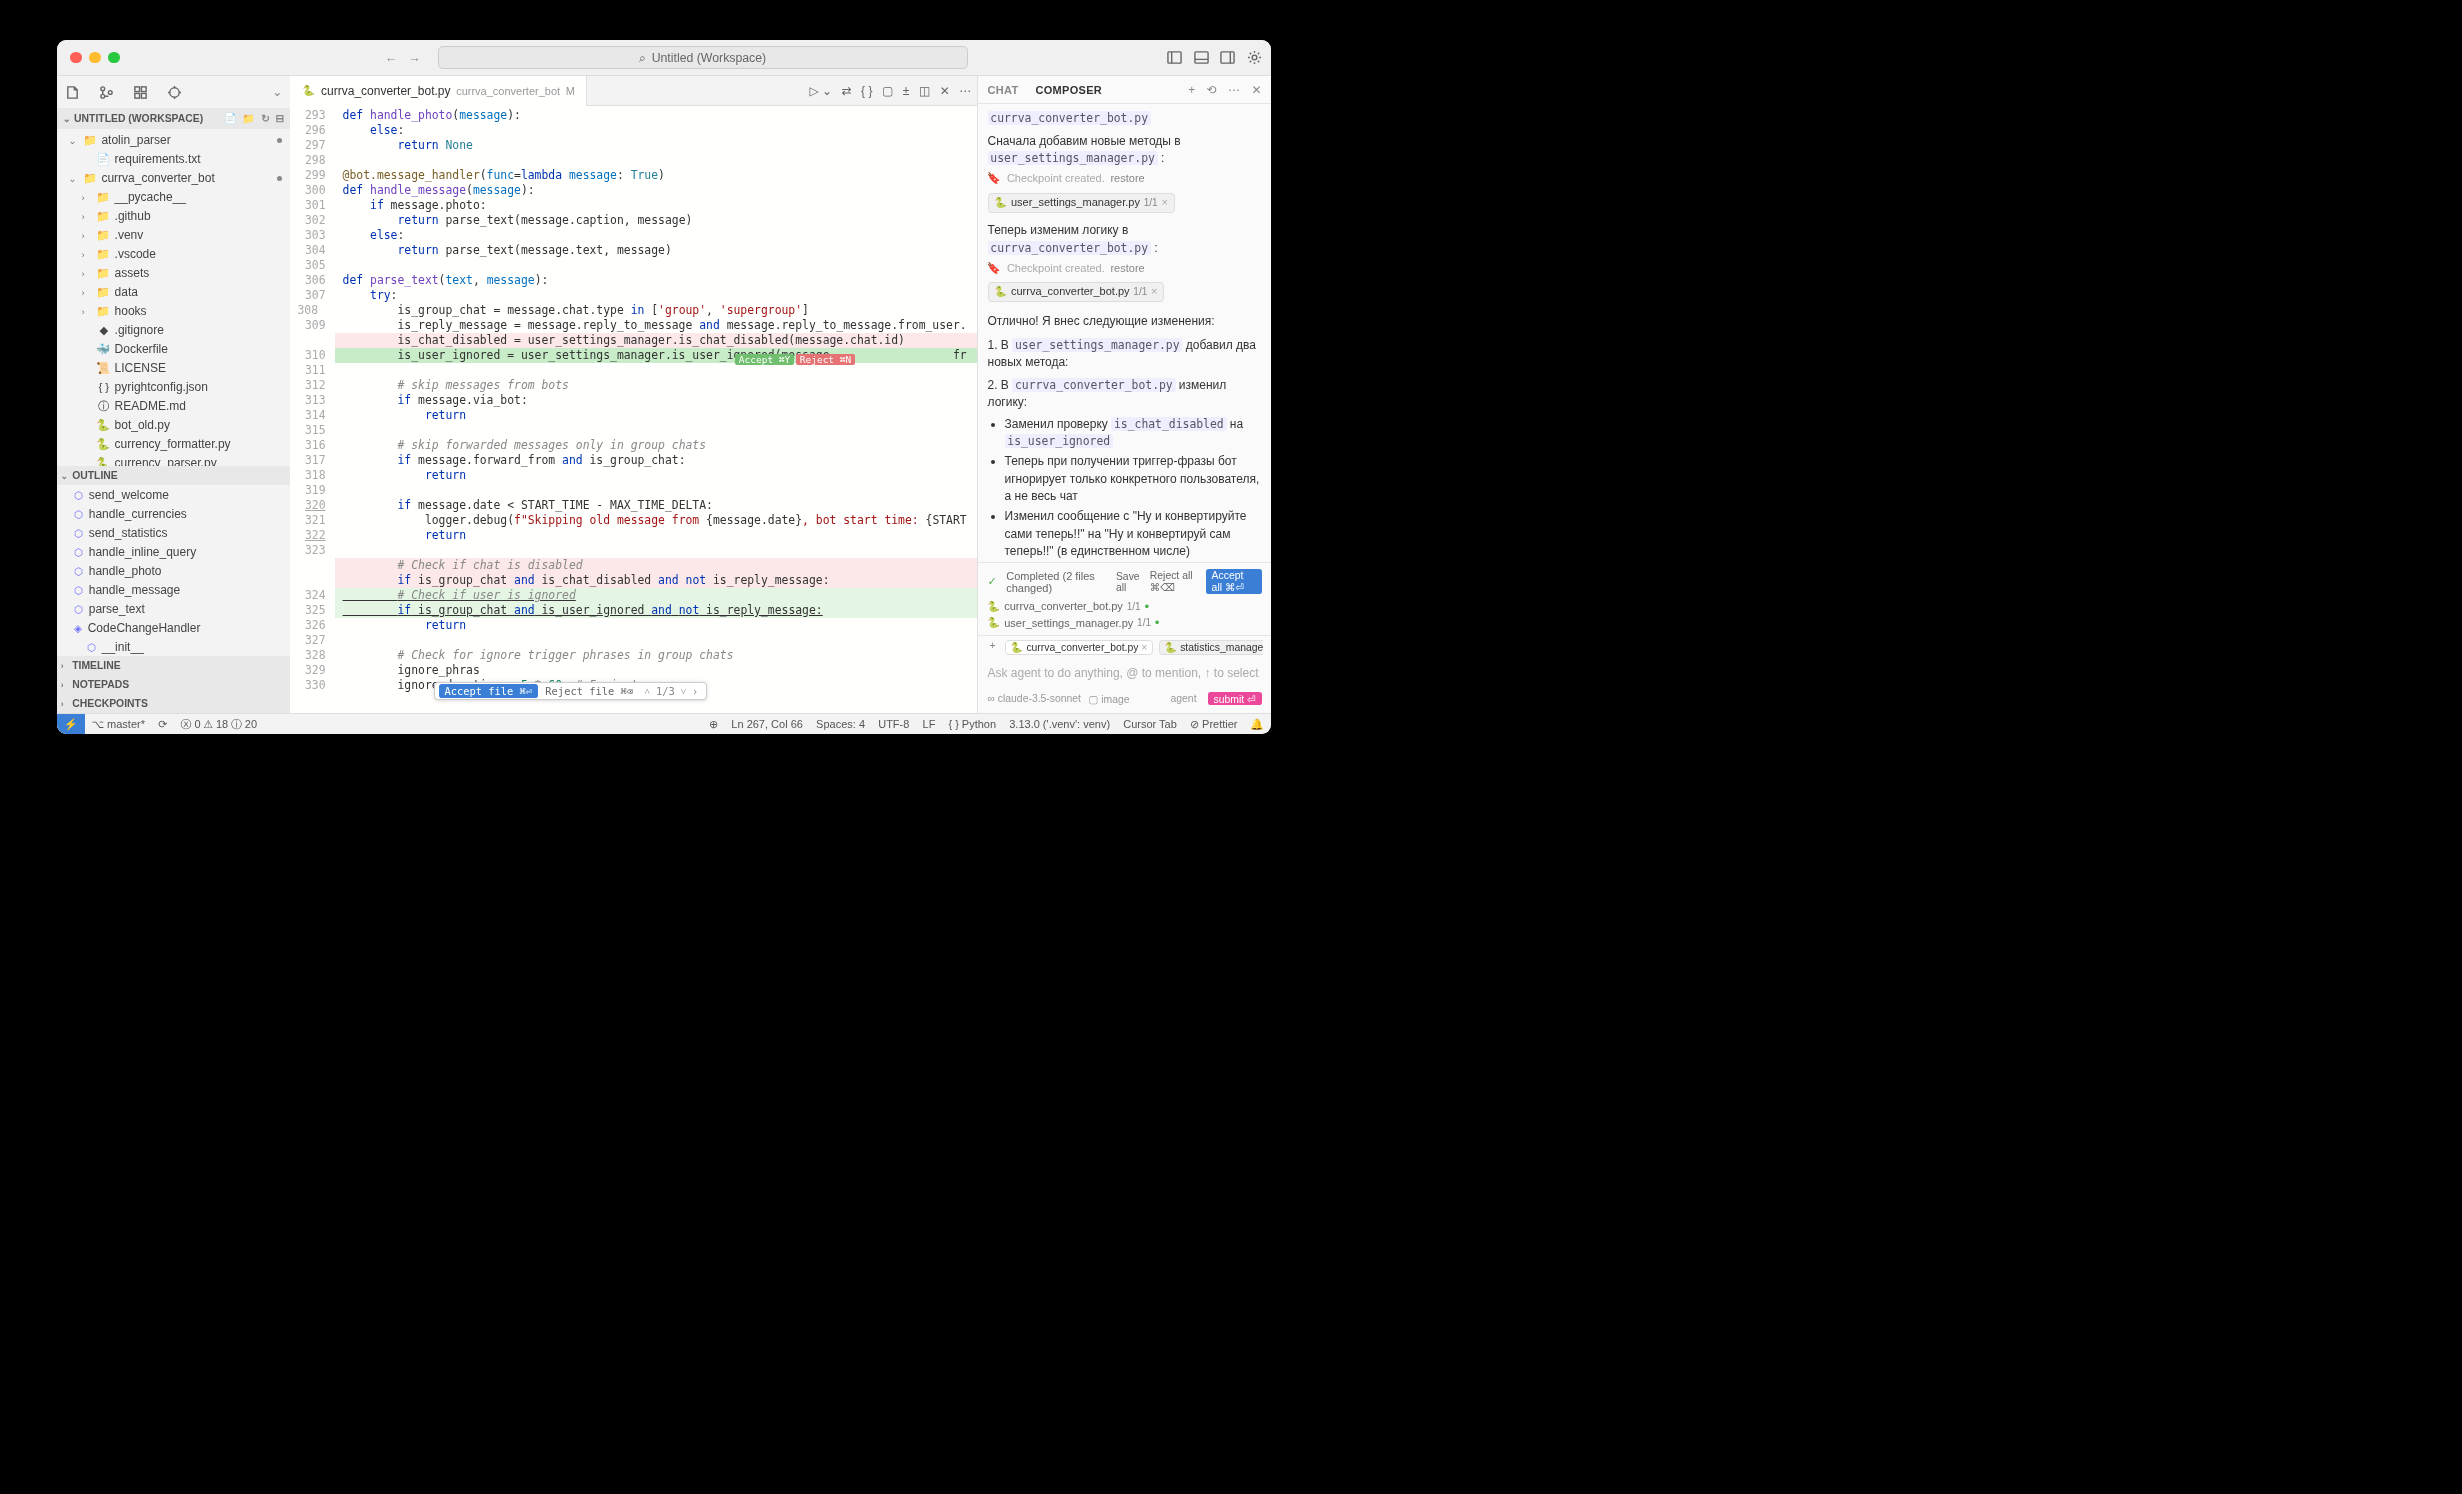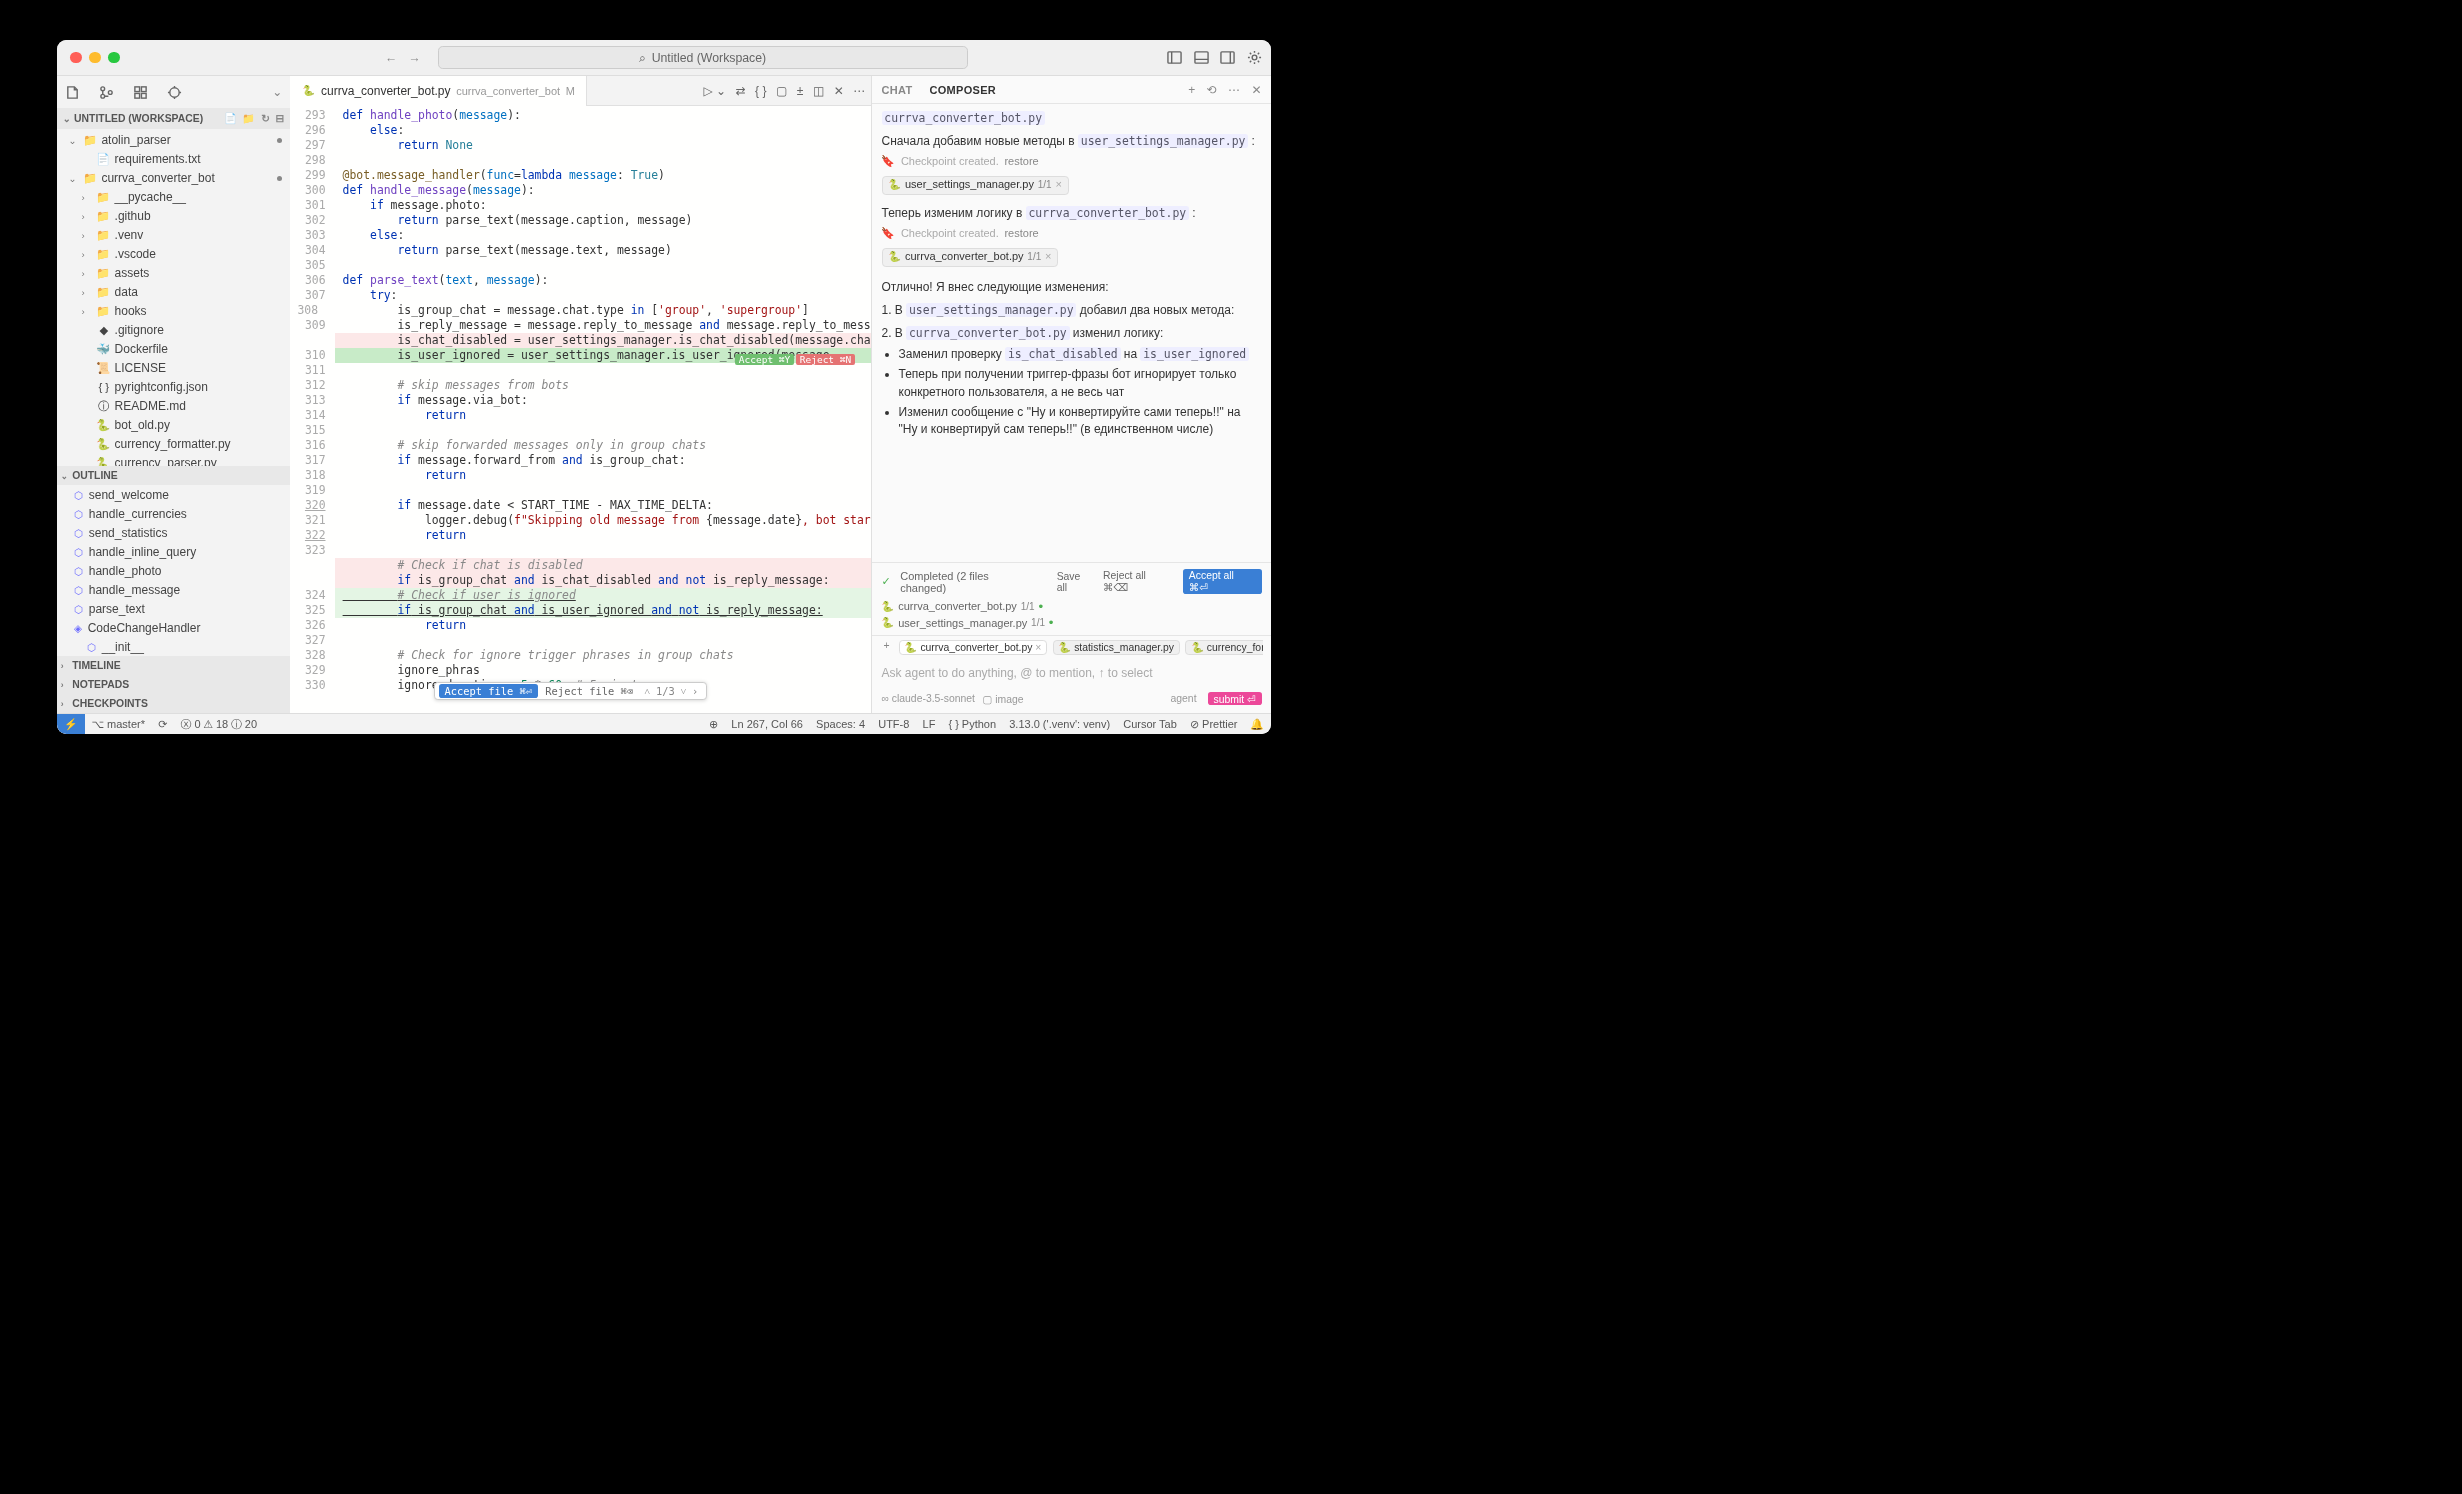--- a/index.html
+++ b/index.html
@@ -87,21 +87,21 @@
 .cm { color: #888; font-style: italic; }
 .builtin { color: #267f99; }
 .self { color: #0070c1; }
 .diff-toolbar { position: absolute; top: 576px; left: 144px; display: flex; align-items: center; gap: 3.8px; background: #fff; border: 0.9px solid #ccc; border-radius: 3.8px; padding: 0.9px 3.8px; font-size: 10.4px; box-shadow: 0 0.9px 3.8px rgba(0,0,0,0.15);}
 .accept-btn { background: #3a7fd5; color: #fff; padding: 0.9px 5.7px; border-radius: 2.8px;}
 .reject-txt { color: #666; padding: 0 3.8px;}
 .diff-nav { color: #888; display: flex; gap: 5.7px; align-items: center; padding: 0 3.8px;}
 .inline-accept { position: absolute; top: 248px; left: 445px; font-size: 9.5px; display: flex; gap: 1.9px;}
 .inline-accept .a { background: #6fbf6f; color: #fff; padding: 0 3.8px; border-radius: 1.9px;}
 .inline-accept .r { background: #e57373; color: #fff; padding: 0 3.8px; border-radius: 1.9px;}
-.composer { width: 400px; background: #fafafa; border-left: 0.9px solid #e0e0e0; display: flex; flex-direction: column; font-size: 12px;}
+.composer { width: 294px; background: #fafafa; border-left: 0.9px solid #e0e0e0; display: flex; flex-direction: column; font-size: 12px;}
 .composer-tabs { height: 28px; display: flex; align-items: center; padding: 0 9.5px; gap: 17px; border-bottom: 0.9px solid #e5e5e5;}
 .composer-tabs .t { font-size: 11px; font-weight: 600; color: #888; letter-spacing: 0.3px;}
 .composer-tabs .t.active { color: #333;}
 .composer-tabs .ctabs-right { margin-left: auto; display: flex; gap: 11.4px; color: #888;}
 .composer-body { flex: 1; padding: 5.7px 9.5px; overflow: hidden; color: #333; line-height: 1.45;}
 .composer-body code { font-family: Menlo, monospace; font-size: 11.4px; background: #eef; padding: 0 2.8px; border-radius: 2.8px; color: #556;}
 .checkpoint { color: #aaa; font-size: 11px; margin: 3.8px 0; display: flex; gap: 5.7px; align-items: center;}
 .checkpoint .restore { color: #888;}
 .file-chip { display: inline-flex; align-items: center; gap: 3.8px; background: #f0f0f0; border: 0.9px solid #ddd; border-radius: 3.8px; padding: 0.9px 5.7px; font-size: 11px; margin: 1.9px 0;}
 .file-chip .count { color: #888; font-size: 10px;}

